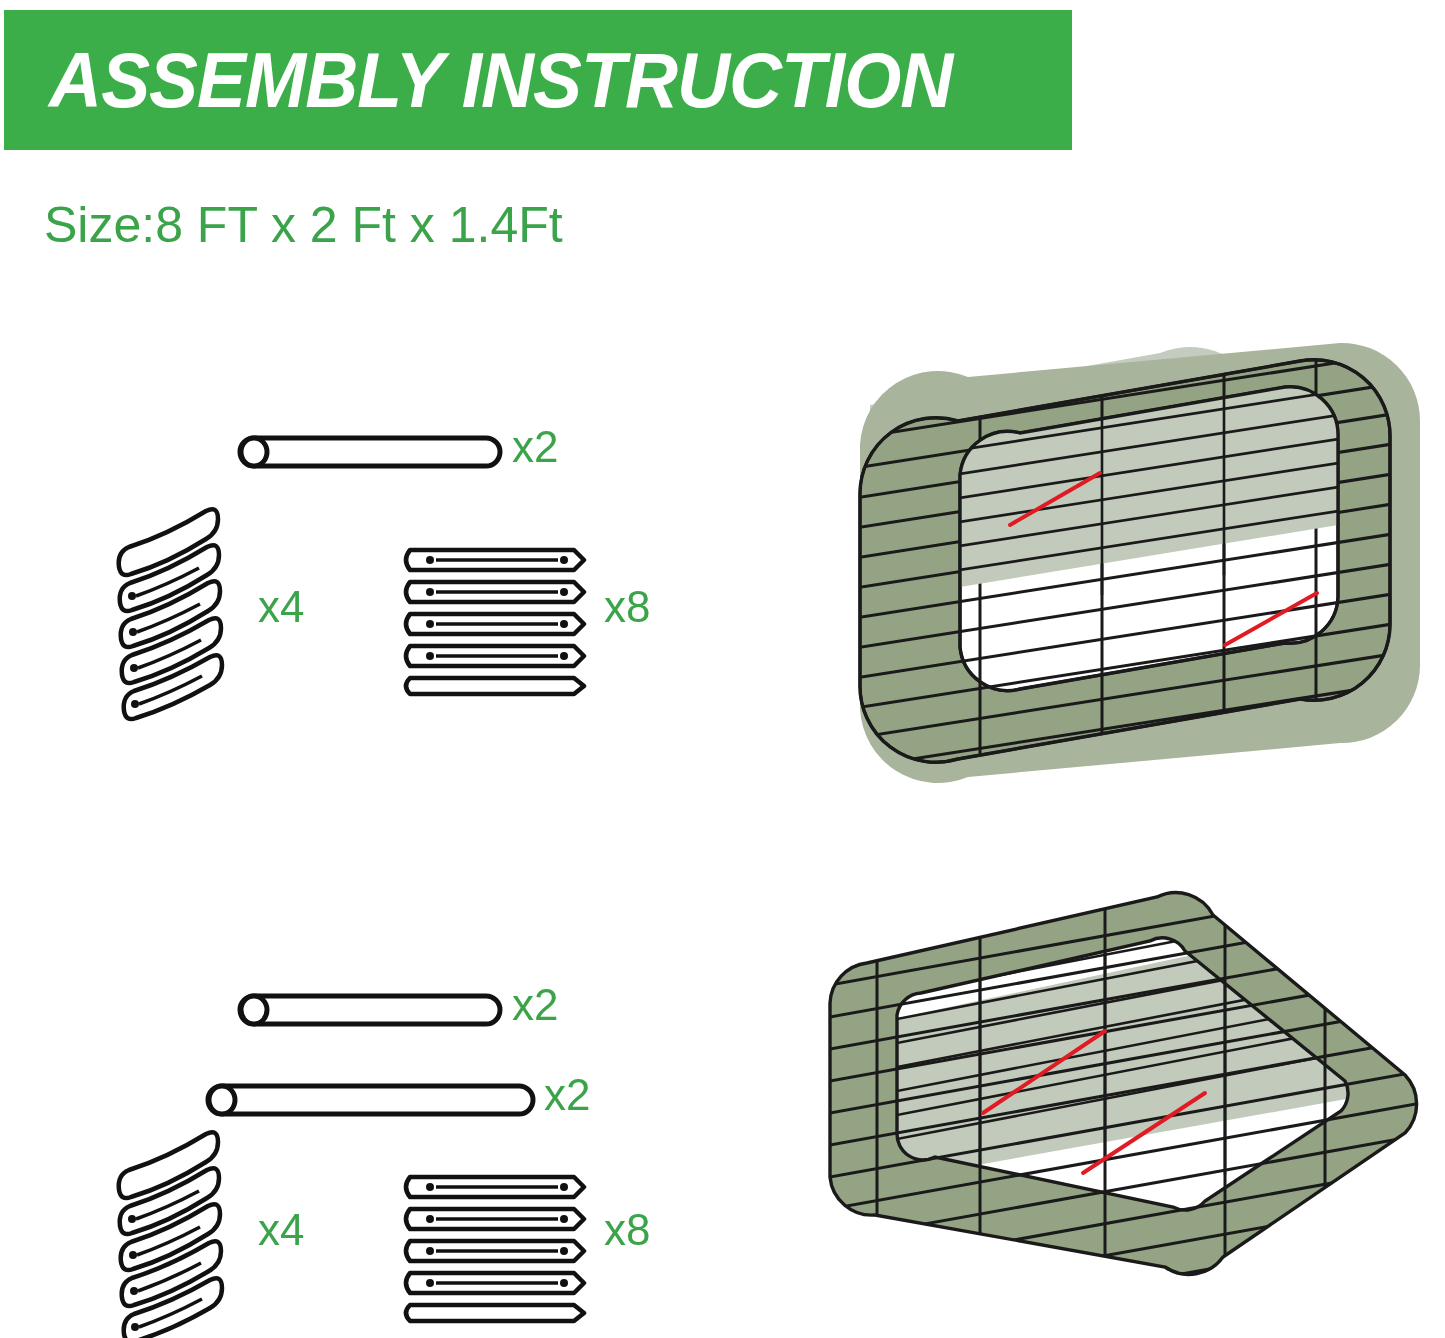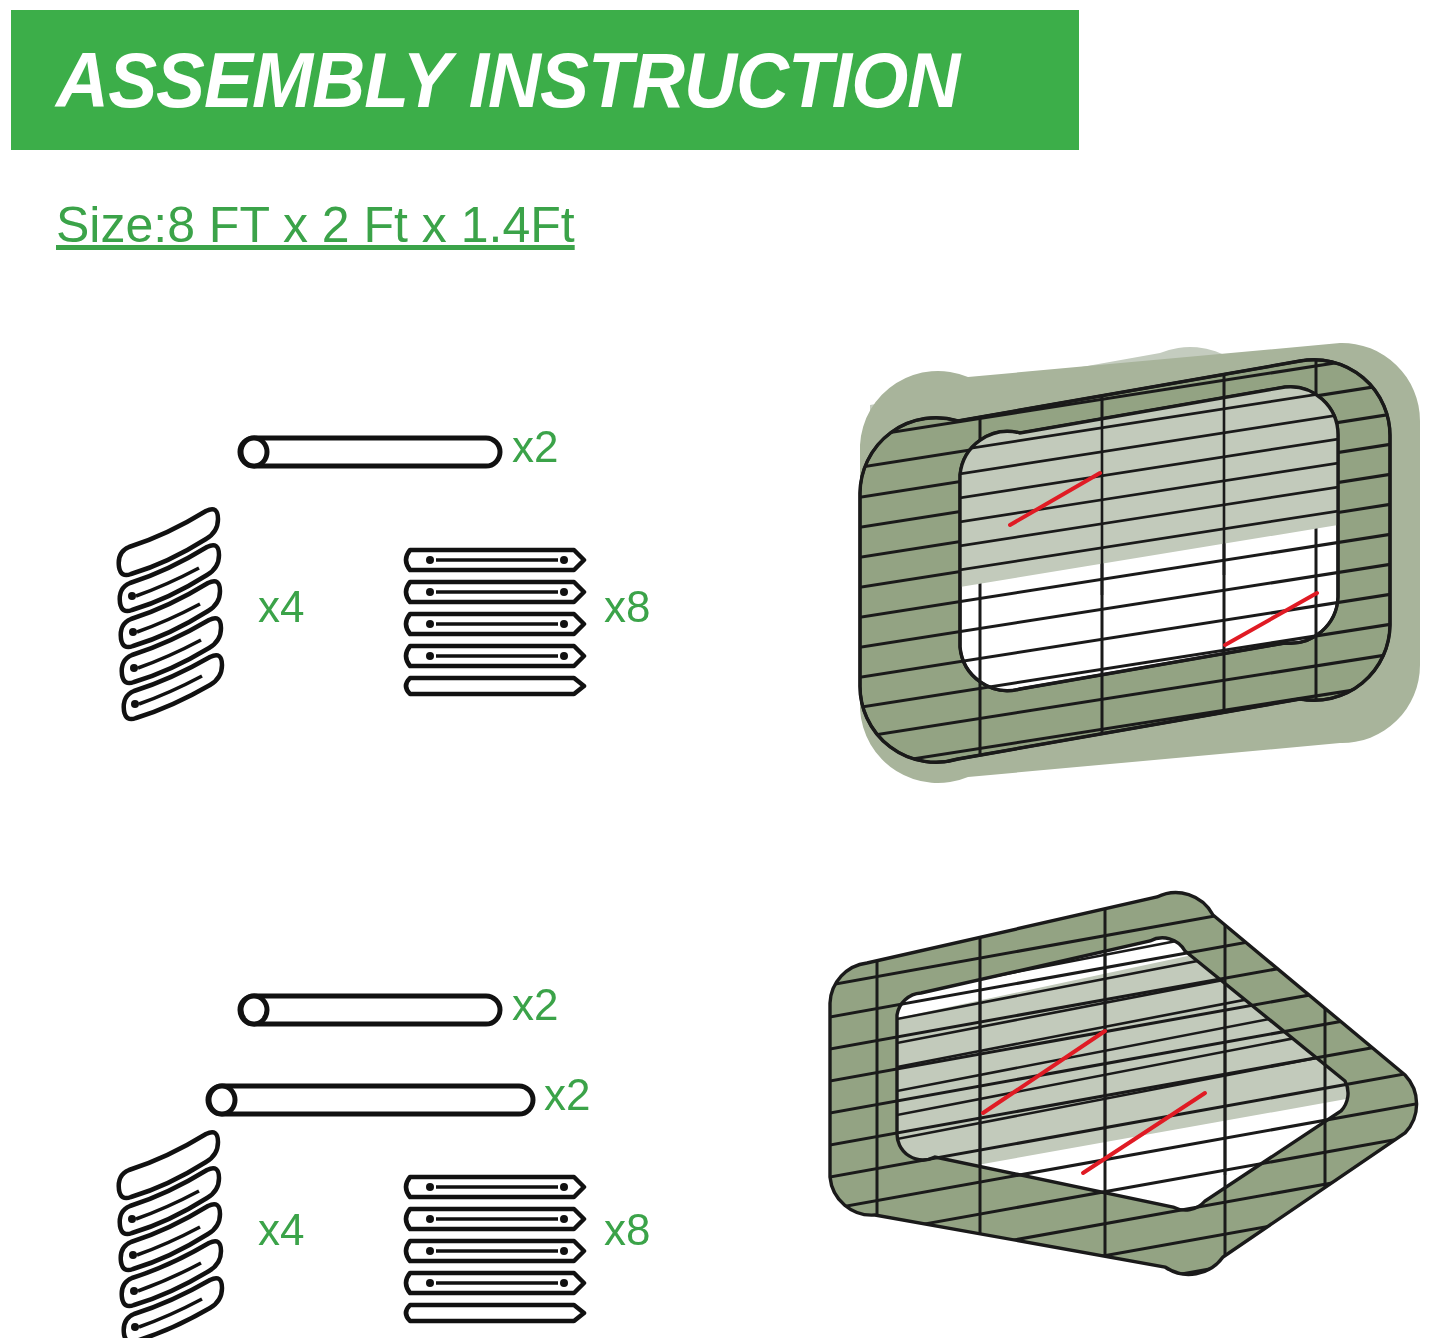--- a/index.html
+++ b/index.html
@@ -3,32 +3,32 @@
 <meta charset="utf-8">
 <style>
   html,body{margin:0;padding:0;background:#fff;}
   body{
     width:1445px;height:1338px;position:relative;overflow:hidden;
     font-family:"Liberation Sans","DejaVu Sans",sans-serif;
   }
 
   
   #banner{
-    position:absolute;left:11px;top:10px;width:1068px;height:140px;
+    position:absolute;left:4px;top:10px;width:1068px;height:140px;
     background:#3cae49;display:flex;align-items:center;
   }
   #banner-title{
     color:#ffffff;font-size:78px;font-weight:bold;font-style:italic;
     letter-spacing:-1px;padding-left:48px;line-height:1;
     transform:scaleX(.94);transform-origin:left center;white-space:nowrap;
   }
 
   #size-line{
-    position:absolute;left:56px;top:196px;
-    color:#3ba349;font-size:50px;white-space:nowrap;text-decoration:underline;
+    position:absolute;left:44px;top:196px;
+    color:#3ba349;font-size:50px;white-space:nowrap;
   }
 
   
   .qty{
     position:absolute;color:#3ba349;font-size:44px;white-space:nowrap;
     line-height:1;
   }
   .part{position:absolute;}
   svg{display:block;overflow:visible;}
 

